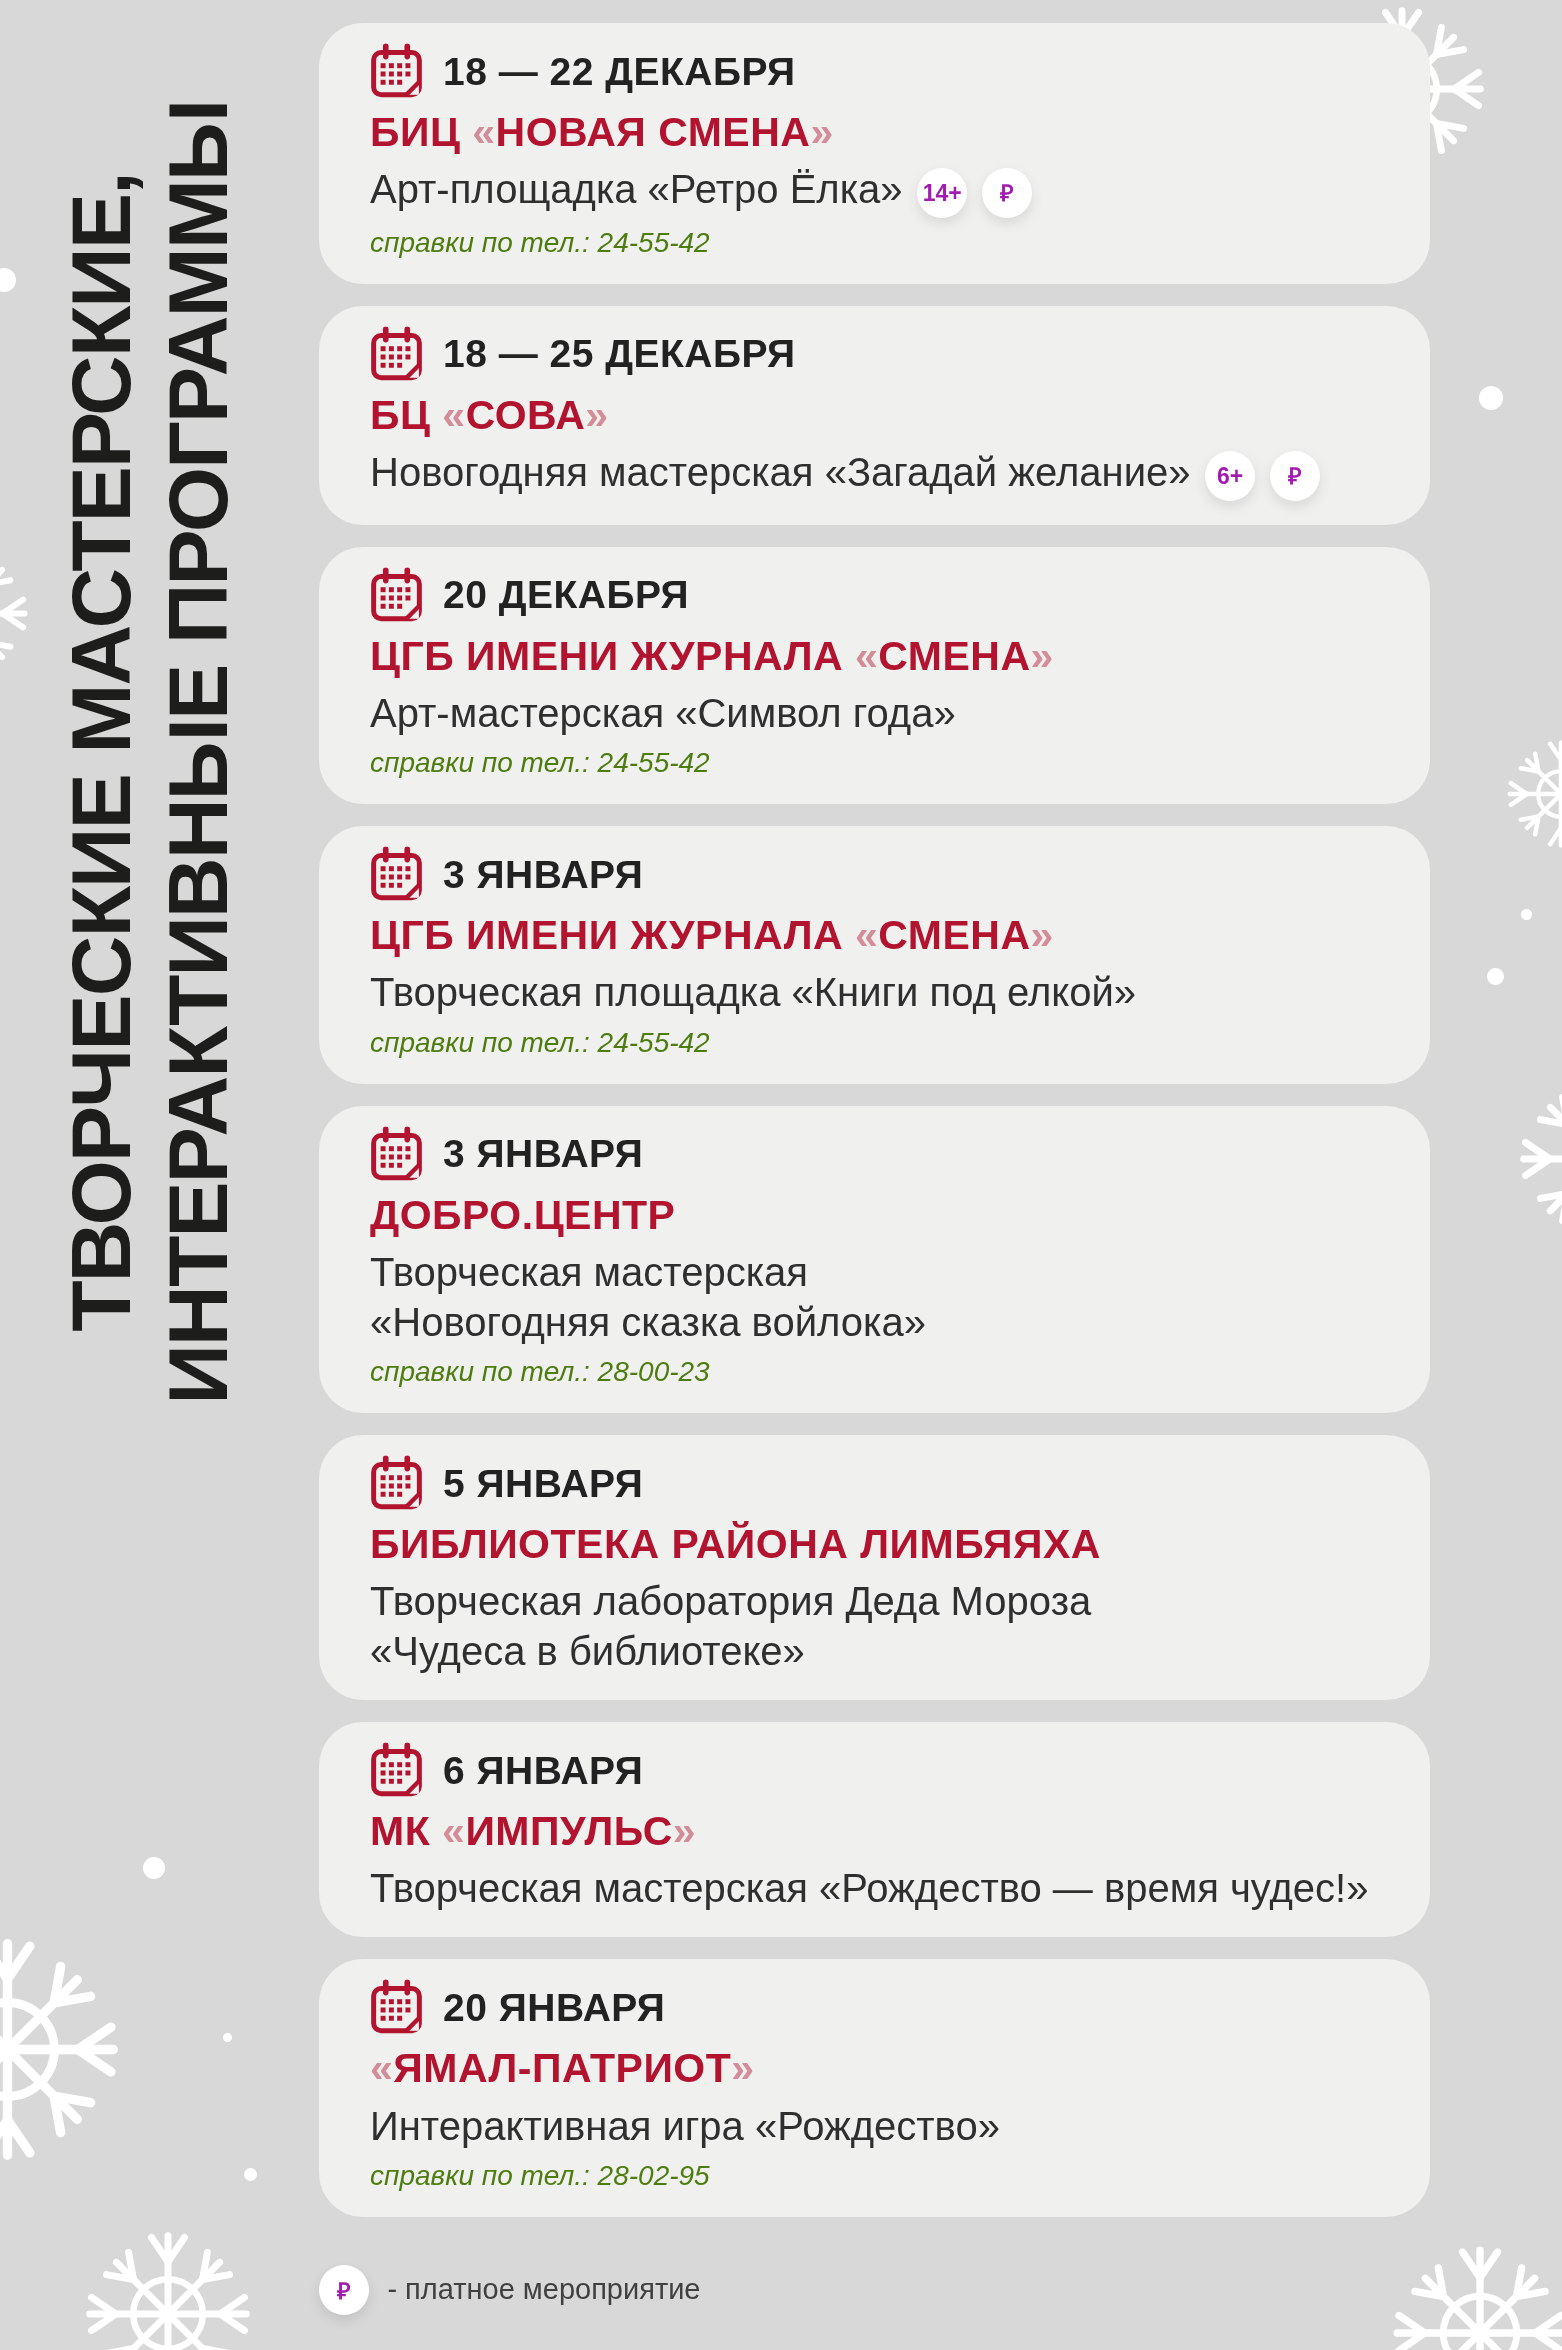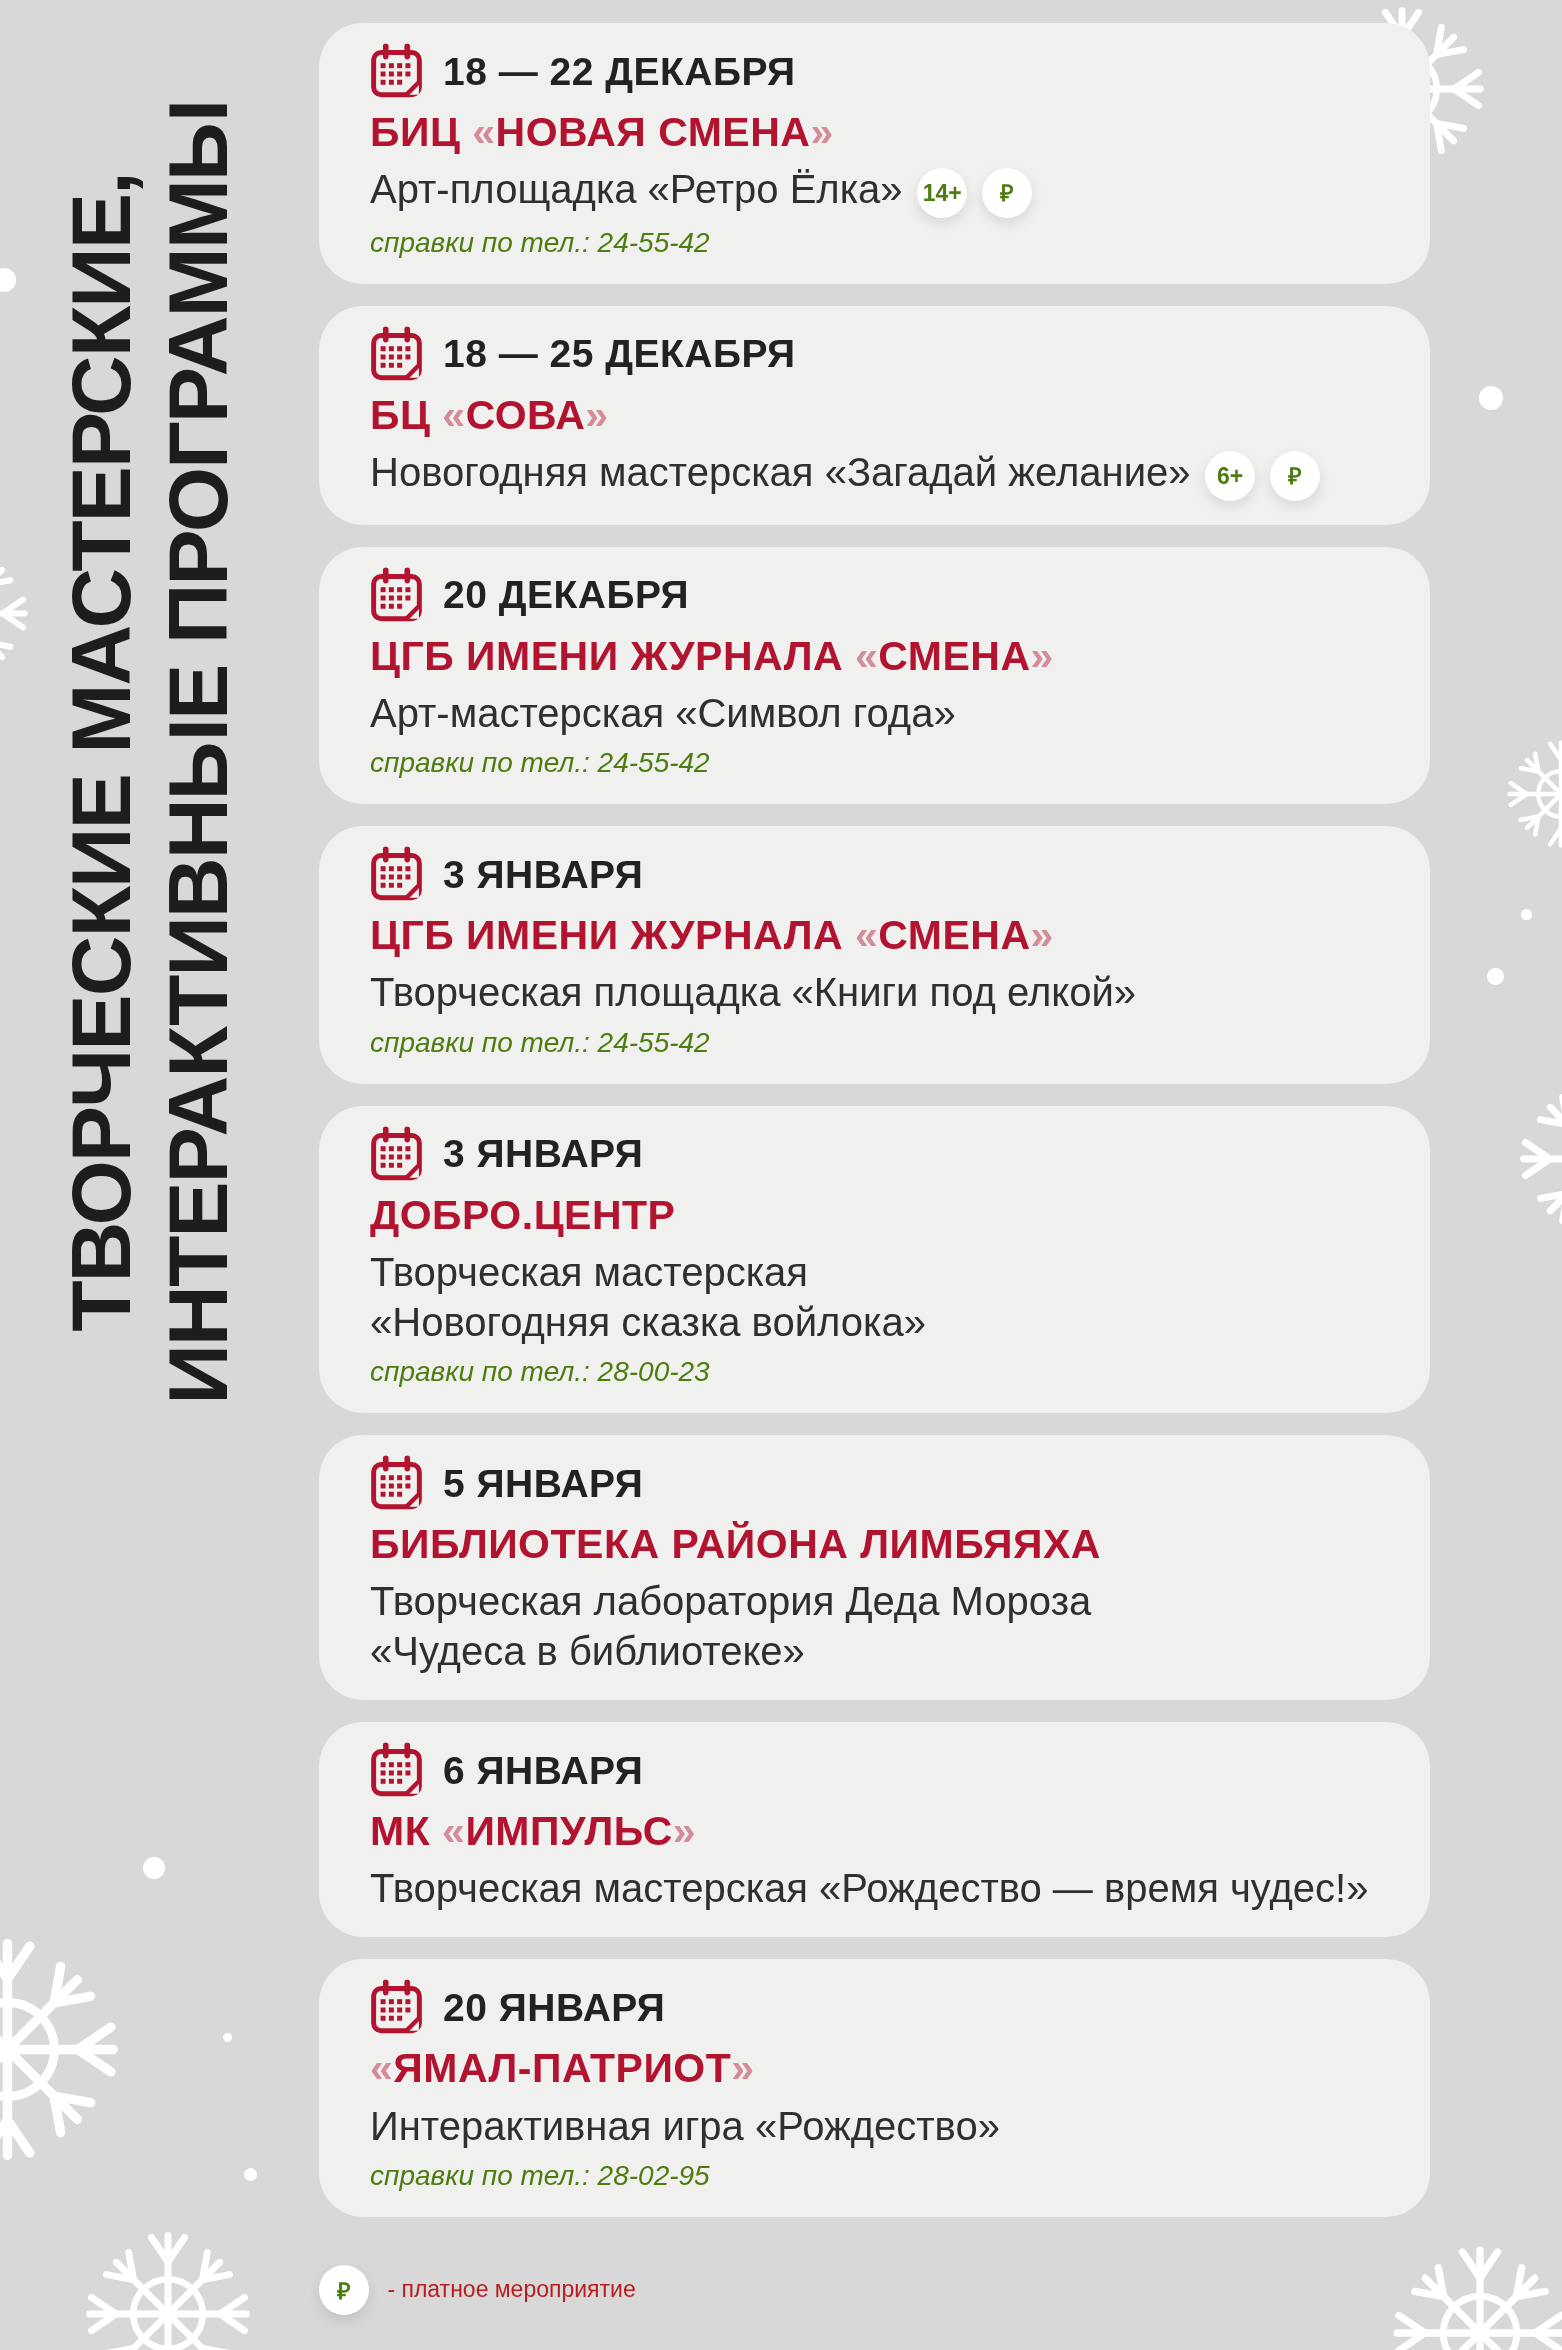--- a/index.html
+++ b/index.html
@@ -28,30 +28,30 @@
   .date-row { display:flex; align-items:center; gap:20px; height:53px; margin-bottom:11px; }
   .cal { flex:0 0 auto; }
   .date { font-size:39px; font-weight:700; color:#222222; letter-spacing:0.5px; }
   .venue { font-size:41px; line-height:46px; font-weight:700; color:#b2132f; margin-bottom:9.2px; letter-spacing:0.5px; }
   .venue .q { color:rgba(178,19,47,0.45); }
   .event { font-size:40px; line-height:50px; color:#2f2f2f; }
   .event .ev { white-space:pre; }
   .badge {
     display:inline-flex; align-items:center; justify-content:center;
     width:50px; height:50px; border-radius:50%; background:#ffffff;
-    color:#4d7c0f; font-weight:700; font-size:23px; margin-left:14.7px;
+    color:#a21caf; font-weight:700; font-size:23px; margin-left:14.7px;
     vertical-align:middle; box-shadow:0 5.5px 13px rgba(0,0,0,0.10);
   }
   .badge:empty { display:none; }
   .phone { font-size:28px; line-height:35px; font-style:italic; color:#4d7c0f; margin-top:7.3px; }
   .phone:empty { display:none; }
   
   .legend { display:flex; align-items:center; gap:18.4px; margin-top:26px; padding-left:0; }
   .legend .badge { margin-left:0; }
-  .legend-text { font-size:23px; color:#b91c1c; }
+  .legend-text { font-size:29px; color:#404040; }
 </style>
 </head>
 <body>
 
 <div class="page">
 
   <svg width="0" height="0" style="position:absolute" aria-hidden="true">
     <defs>
       <symbol id="sf" viewBox="-100 -100 200 200">
         <g stroke="#ffffff" stroke-width="8" fill="none" stroke-linecap="round">

